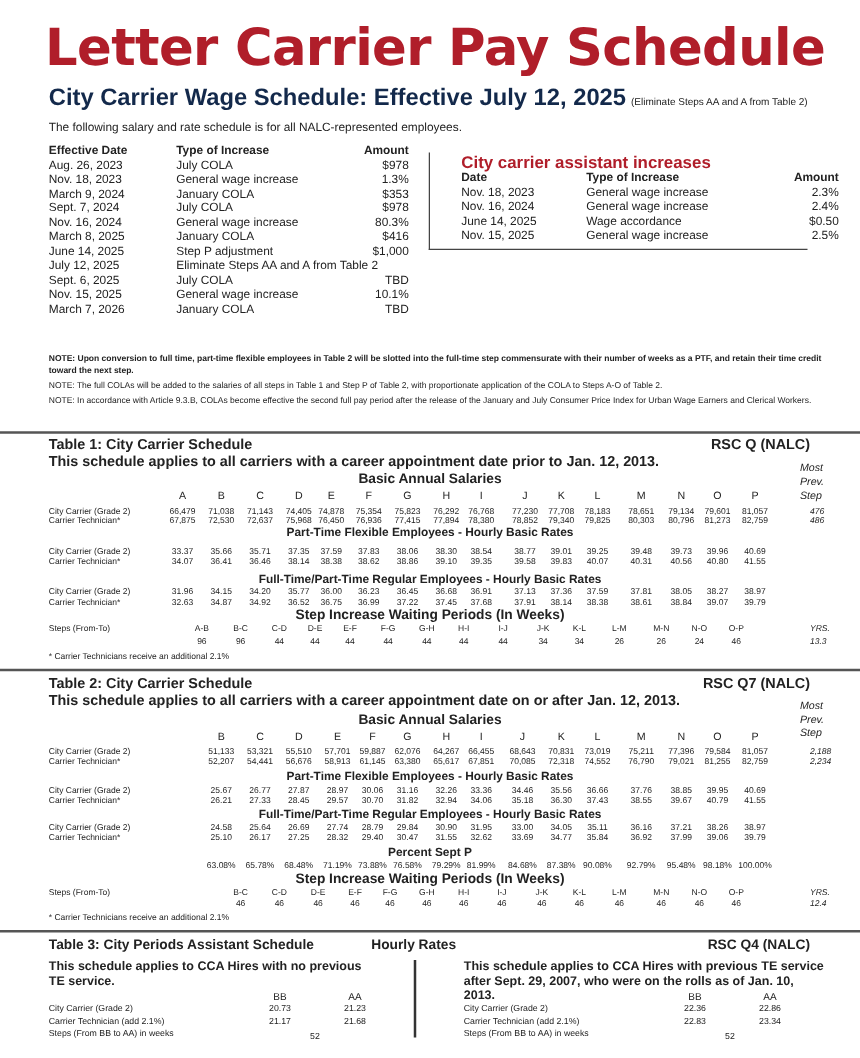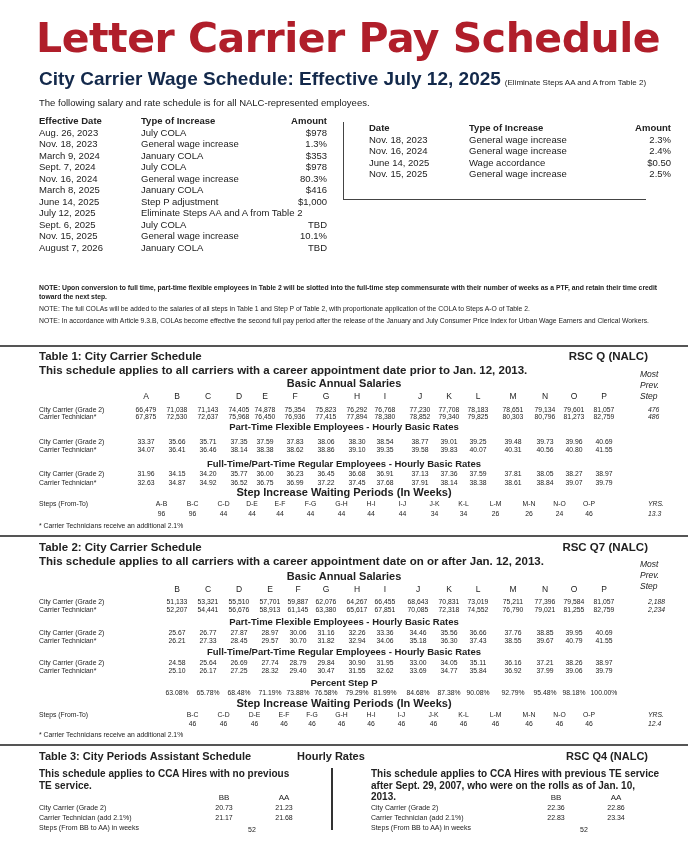--- a/index.html
+++ b/index.html
@@ -108,29 +108,30 @@
         <span class="c1">Sept. 6, 2025</span>
         <span class="c2">July COLA</span>
         <span class="c3">TBD</span>
       </div>
       <div class="row">
         <span class="c1">Nov. 15, 2025</span>
         <span class="c2">General wage increase</span>
         <span class="c3">10.1%</span>
       </div>
       <div class="row">
-        <span class="c1">August 7, 2026</span>
+        <span class="c1">March 7, 2026</span>
         <span class="c2">January COLA</span>
         <span class="c3">TBD</span>
       </div>
     </div>
 </div>
 
 <div class="cca-frame"></div>
 <div class="incr" id="cca">
+  <h3>City carrier assistant increases</h3>
   <div class="row hdr">
     <span class="c1">Date</span>
     <span class="c2">Type of Increase</span>
     <span class="c3">Amount</span>
   </div>
   <div id="cca-rows">
       <div class="row">
         <span class="c1">Nov. 18, 2023</span>
         <span class="c2">General wage increase</span>
         <span class="c3">2.3%</span>
@@ -349,21 +350,21 @@
 <div class="rule" style="top:535px"></div>
 
 <div class="tbl">
   <div class="t-title" style="top:541px">Table 2: City Carrier Schedule</div>
   <div class="t-rsc" style="top:541px">RSC Q7 (NALC)</div>
   <div class="t-sub" style="top:555px">This schedule applies to all carriers with a career appointment date on or after Jan. 12, 2013.</div>
   <div class="mp" style="top:559px;width:30px">Most Prev. Step</div>
   <div class="sec big" style="top:570px">Basic Annual Salaries</div>
   <div class="sec" style="top:616px">Part-Time Flexible Employees - Hourly Basic Rates</div>
   <div class="sec" style="top:646px">Full-Time/Part-Time Regular Employees - Hourly Basic Rates</div>
-  <div class="sec" style="top:677px">Percent Step P</div>
+  <div class="sec" style="top:677px">Percent Sept P</div>
   <div class="sec big" style="top:697px">Step Increase Waiting Periods (In Weeks)</div>
   <div class="footnote" style="top:731px">* Carrier Technicians receive an additional 2.1%</div>
 </div>
 <div id="t2-grid">
     <div class="grid-row letters" style="top: 584px; width: 688px;">
       <span class="cell" style="left: 160px;">B</span>
       <span class="cell" style="left: 191px;">C</span>
       <span class="cell" style="left: 222px;">D</span>
       <span class="cell" style="left: 253px;">E</span>
       <span class="cell" style="left: 281px;">F</span>

